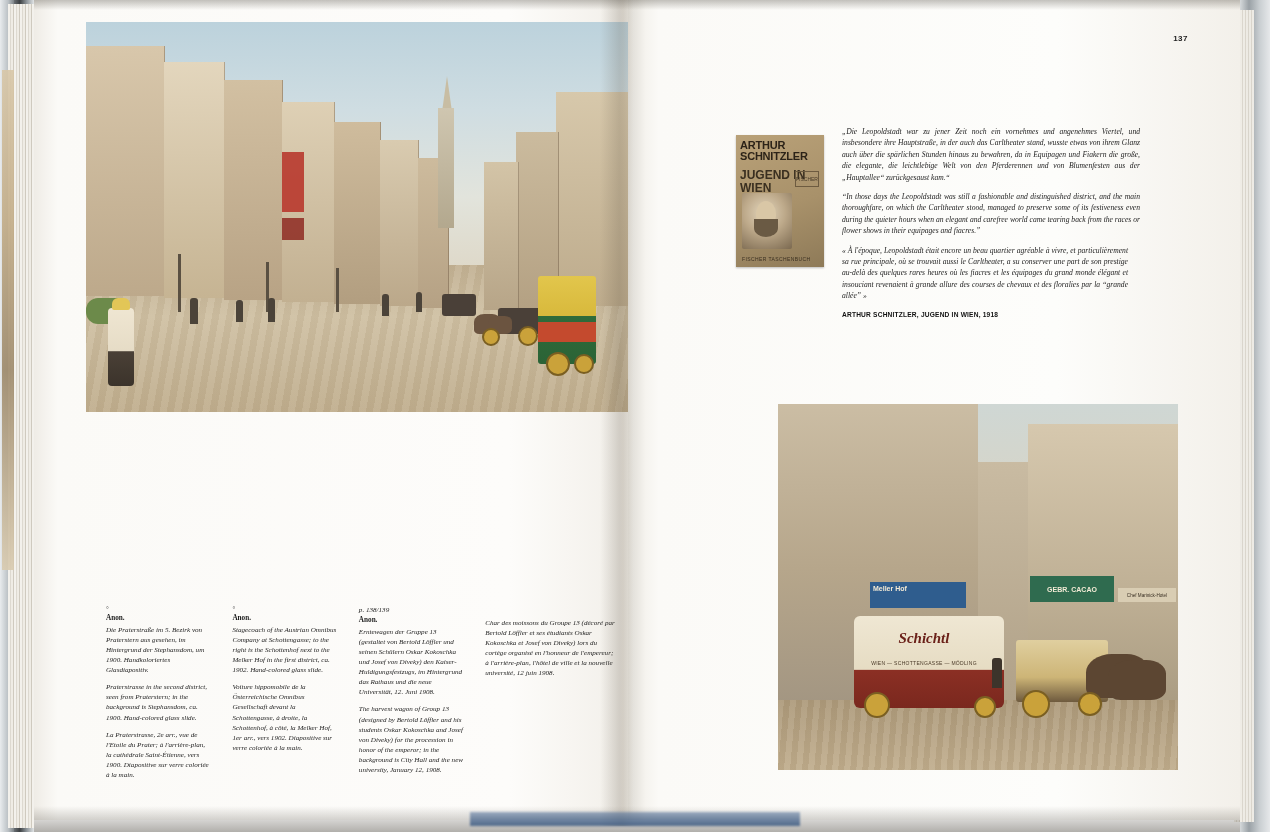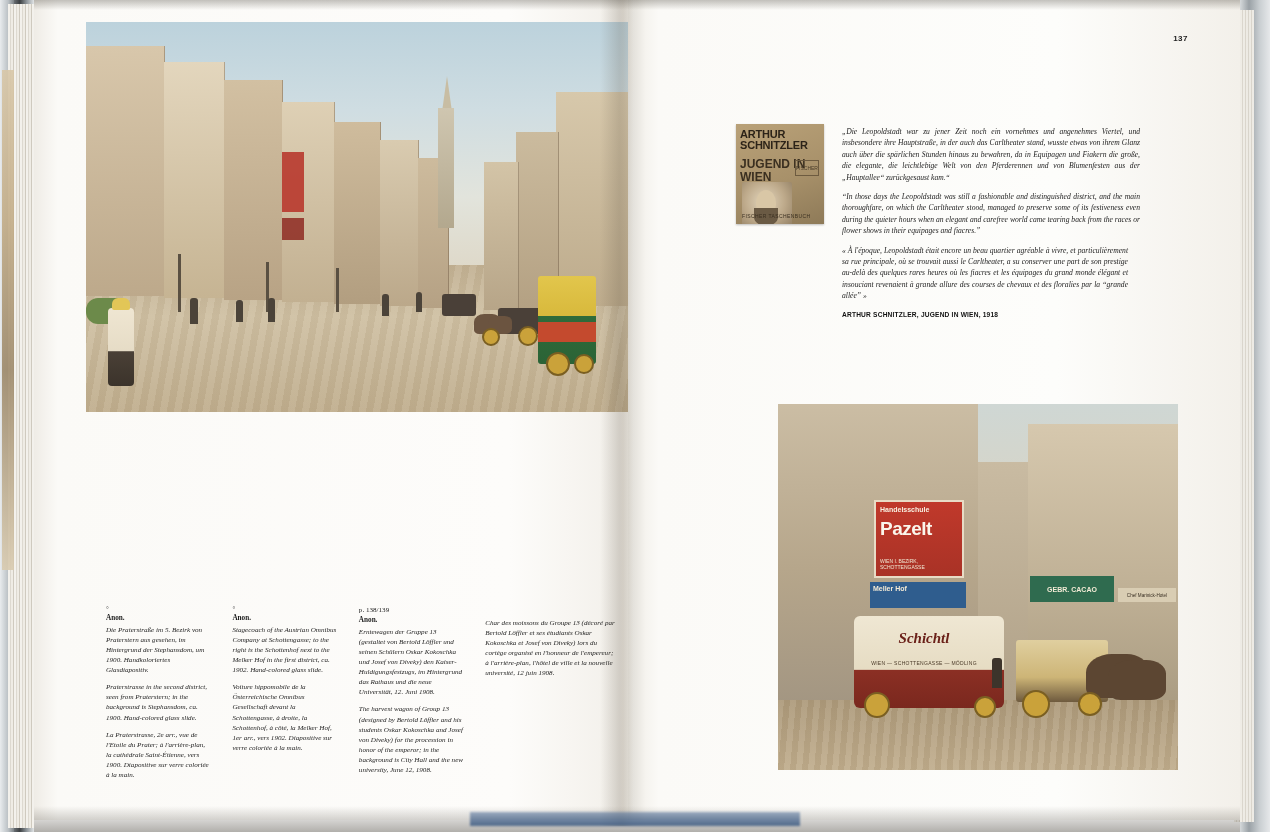--- a/index.html
+++ b/index.html
@@ -206,35 +206,35 @@
   .cap-head {
     font-size: 7.2px; font-weight: bold; color:#1b1b1b;
     font-family: "Liberation Serif", serif; margin-bottom: 3px;
   }
   .cap-p {
     font-size: 7.1px; line-height: 1.42; color:#232323;
     font-style: italic; margin: 0 0 7px 0;
     font-family: "Liberation Serif", serif;
     text-align: left;
   }
-  .cap-ref { font-size:7.1px; color:#232323; margin-bottom:2px; }
+  .cap-ref { font-size:7.1px; color:#232323; font-style:italic; margin-bottom:2px; }
 
   
   .folio {
     position: absolute;
     right: 52px; top: 34px;
     font-size: 8px; font-weight: bold; color:#222;
     font-family: "Liberation Sans", sans-serif;
     letter-spacing: .5px;
   }
 
   .book-cover {
     position: absolute;
-    left: 736px; top: 124px;
-    width: 88px; height: 100px;
+    left: 736px; top: 135px;
+    width: 88px; height: 132px;
     background: linear-gradient(160deg,#b9a178 0%,#a8916a 55%,#8e7a58 100%);
     box-shadow: 0 1px 2px rgba(0,0,0,.25);
     overflow: hidden;
     padding: 0;
   }
   .bc-title {
     position:absolute; left:4px; top:5px; right:4px;
     font-family: "Liberation Sans", sans-serif;
     font-weight: bold; font-size: 11px; line-height: 1.02;
     color:#2c2318; letter-spacing:-.2px;
@@ -457,21 +457,21 @@
         <div class="cap-dot">°</div>
         <div class="cap-head">Anon.</div>
         <p class="cap-p">Stagecoach of the Austrian Omnibus Company at Schottengasse; to the right is the Schottenhof next to the Melker Hof in the first district, ca. 1902. Hand-colored glass slide.</p>
         <p class="cap-p">Voiture hippomobile de la Österreichische Omnibus Gesellschaft devant la Schottengasse, à droite, la Schottenhof, à côté, la Melker Hof, 1er arr., vers 1902. Diapositive sur verre coloriée à la main.</p>
       </div>
 
       <div class="cap-col">
         <div class="cap-ref">p. 138/139</div>
         <div class="cap-head">Anon.</div>
         <p class="cap-p">Erntewagen der Gruppe 13 (gestaltet von Bertold Löffler und seinen Schülern Oskar Kokoschka und Josef von Diveky) den Kaiser-Huldigungsfestzugs, im Hintergrund das Rathaus und die neue Universität, 12. Juni 1908.</p>
-        <p class="cap-p">The harvest wagon of Group 13 (designed by Bertold Löffler and his students Oskar Kokoschka and Josef von Diveky) for the procession in honor of the emperor; in the background is City Hall and the new university, June 12, 1908.</p>
+        <p class="cap-p">The harvest wagon of Group 13 (designed by Bertold Löffler and his students Oskar Kokoschka and Josef von Diveky) for the procession in honor of the emperor; in the background is City Hall and the new university, January 12, 1908.</p>
       </div>
 
       <div class="cap-col wide">
         <p class="cap-p" style="margin-top:12px">Char des moissons du Groupe 13 (décoré par Bertold Löffler et ses étudiants Oskar Kokoschka et Josef von Diveky) lors du cortège organisé en l'honneur de l'empereur; à l'arrière-plan, l'hôtel de ville et la nouvelle université, 12 juin 1908.</p>
       </div>
 
     </div>
   </div>
 
   <div class="page page-right">
@@ -496,25 +496,20 @@
     <div class="q-attrib">ARTHUR SCHNITZLER, JUGEND IN WIEN, 1918</div>
   </div>
 
   <div class="photo-right">
     <div class="pr-sky"></div>
     <div class="pr-bldL"></div>
     <div class="pr-bldM"></div>
     <div class="pr-bldR"></div>
     <div class="pr-ground"></div>
 
-    <div class="ad-red">
-      <div class="l1">Handelsschule</div>
-      <div class="l2">Pazelt</div>
-      <div class="l3">WIEN I. BEZIRK, SCHOTTENGASSE</div>
-    </div>
 
     <div class="ad-blue">Meller Hof</div>
     <div class="ad-green">GEBR. CACAO</div>
     <div class="ad-small">Chef Marinick-Hotel</div>
 
     <div class="omnibus">
       <div class="plate">Schichtl</div>
       <div class="sub">WIEN — SCHOTTENGASSE — MÖDLING</div>
     </div>
     <div class="wheel" style="left:86px; top:288px; width:22px; height:22px;"></div>

